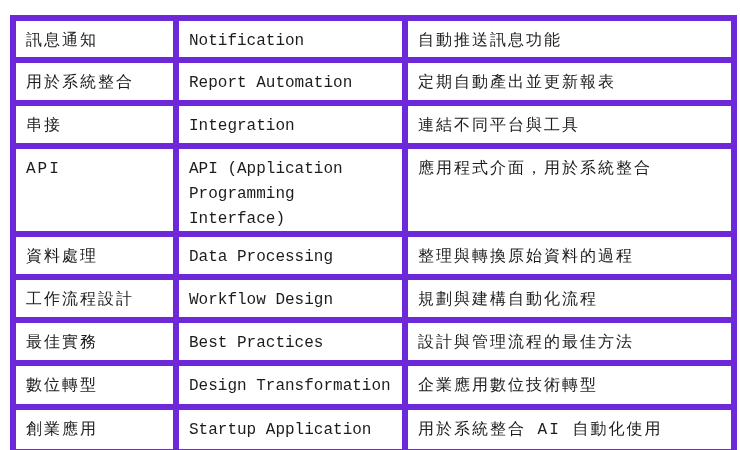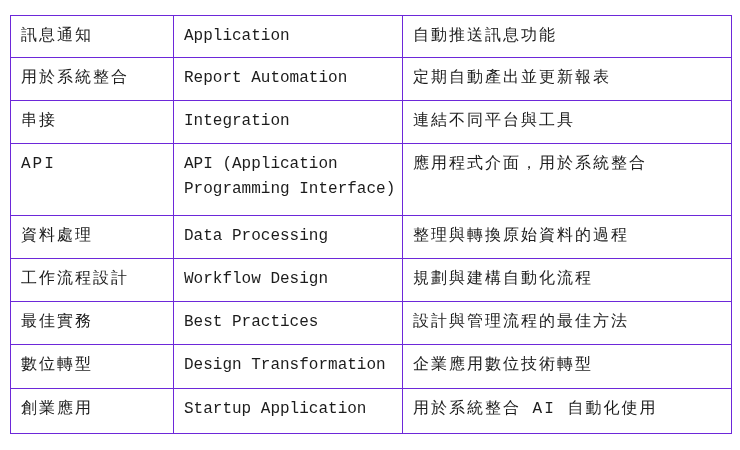--- a/index.html
+++ b/index.html
@@ -21,21 +21,21 @@
     top: 15px;
     width: 721px;
     border-collapse: collapse;
     table-layout: fixed;
     background: #ffffff;
   }
   table.glossary col.c1 { width: 163px; }
   table.glossary col.c2 { width: 229px; }
   table.glossary col.c3 { width: 329px; }
   table.glossary td {
-    border: 1px solid #6d28d9;
+    border: 6px solid #6d28d9;
     vertical-align: top;
     padding: 8px 6px 0 10px;
     font-size: 16px;
     line-height: 1.55;
     overflow: hidden;
   }
   table.glossary tr { height: 43px; }
   table.glossary tr:nth-child(1) { height: 42px; }
   table.glossary tr:nth-child(4) { height: 72px; }
   table.glossary tr:nth-child(8) { height: 44px; }
@@ -48,21 +48,21 @@
 
 <table class="glossary">
   <colgroup>
     <col class="c1">
     <col class="c2">
     <col class="c3">
   </colgroup>
   <tbody>
   <tr>
     <td class="zh">訊息通知</td>
-    <td class="en">Application</td>
+    <td class="en">Notification</td>
     <td class="zh">自動推送訊息功能</td>
   </tr>
 
   <tr>
     <td class="zh">用於系統整合</td>
     <td class="en">Report Automation</td>
     <td class="zh">定期自動產出並更新報表</td>
   </tr>
 
   <tr>

